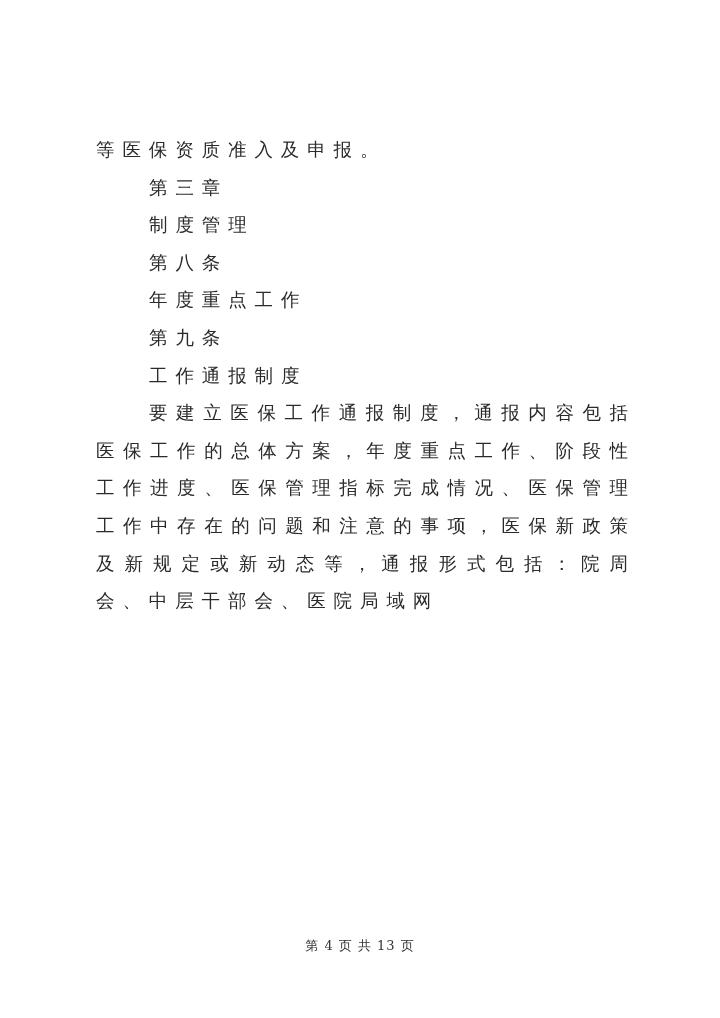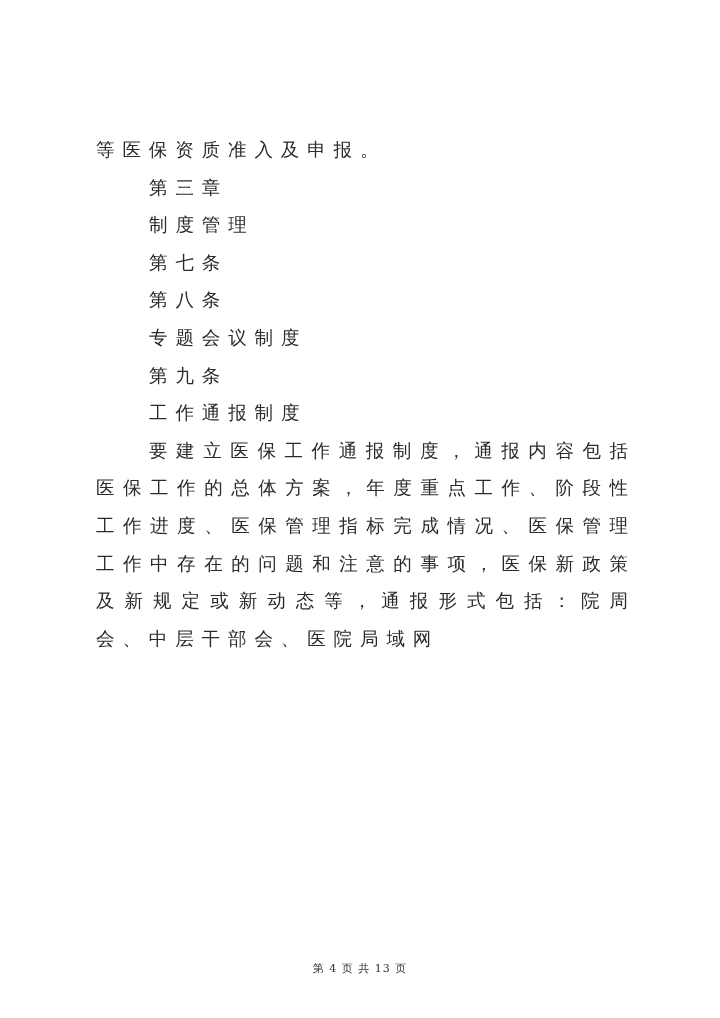--- a/index.html
+++ b/index.html
@@ -11,32 +11,31 @@
     position: absolute; left: 96px; top: 131px; width: 540px;
     font-family: "DejaVu Serif", "Liberation Serif", serif;
     font-size: 18.5px; color: #2b2b2b; line-height: 37.6px;
     letter-spacing: 7.9px;
   }
   .content p { margin: 0; padding: 0; text-align: justify; text-align-last: left; }
   .indent { text-indent: 53px; }
   .footer {
     position: absolute; top: 937px; left: 0; width: 720px; text-align: center;
     font-family: "DejaVu Serif", "Liberation Serif", serif;
-    font-size: 11px; color: #333; letter-spacing: 1px; margin-top: 24px;
+    font-size: 13px; color: #333; letter-spacing: 1px;
   }
 </style>
 </head>
 <body>
 
 <div class="page">
   <div class="content">
     <p>等医保资质准入及申报。</p>
     <p class="indent">第三章</p>
     <p class="indent">制度管理</p>
-    <p class="indent">第七条</p>
     <p class="indent">第八条</p>
-    <p class="indent">专题会议制度</p>
+    <p class="indent">年度重点工作</p>
     <p class="indent">第九条</p>
     <p class="indent">工作通报制度</p>
     <p class="indent">要建立医保工作通报制度，通报内容包括医保工作的总体方案，年度重点工作、阶段性工作进度、医保管理指标完成情况、医保管理工作中存在的问题和注意的事项，医保新政策及新规定或新动态等，通报形式包括：院周会、中层干部会、医院局域网</p>
   </div>
   <div class="footer">第 4 页  共 13 页</div>
 </div>
 
 </body></html>

